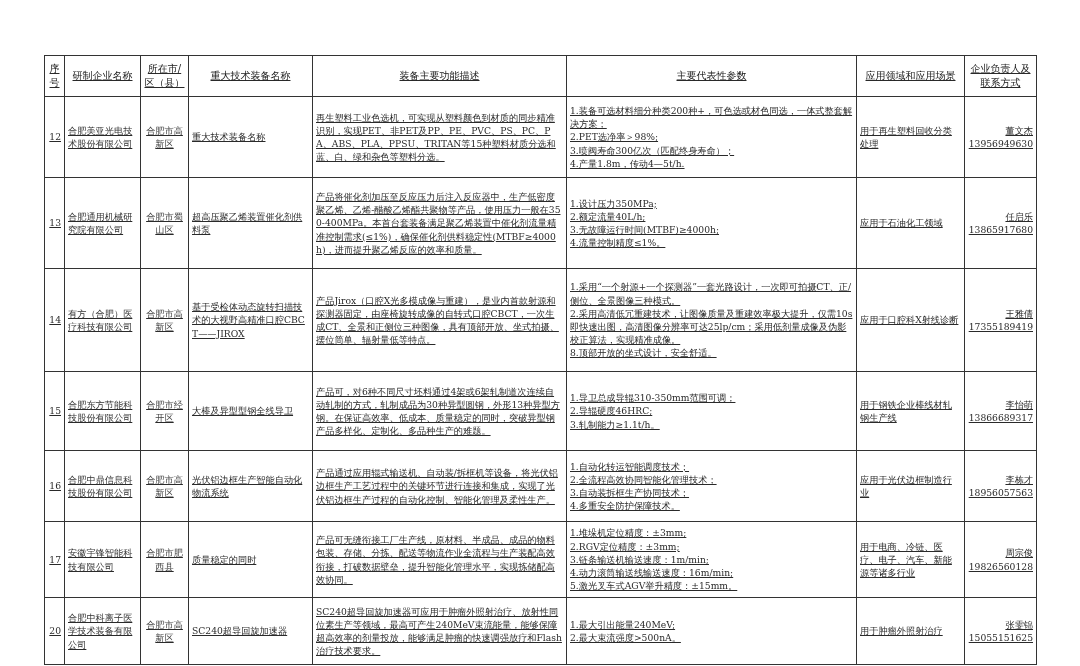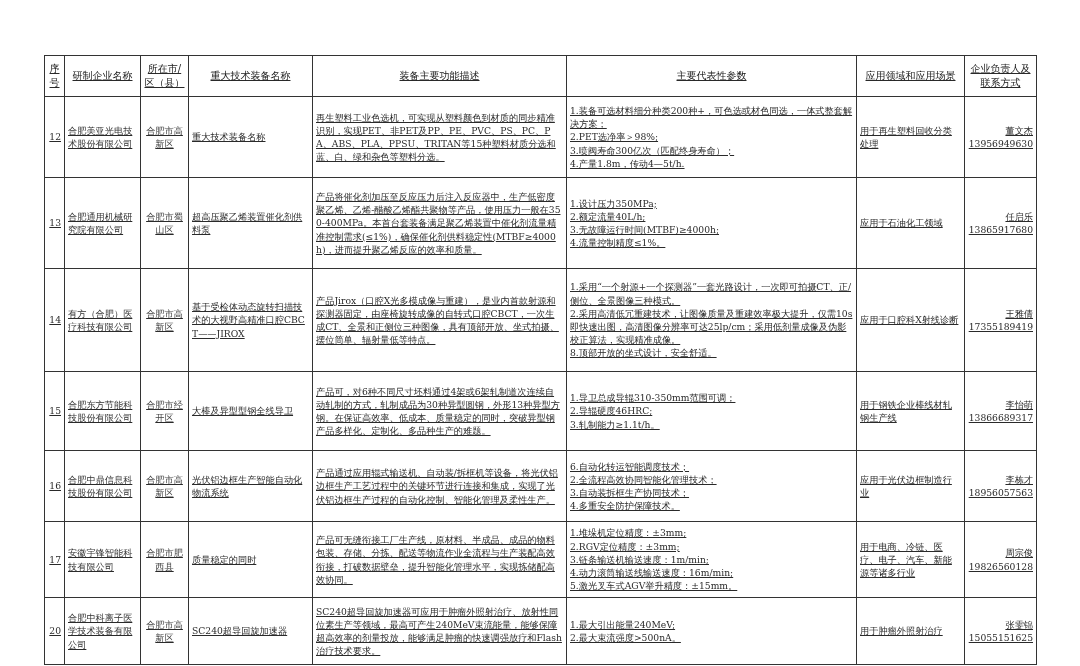--- a/index.html
+++ b/index.html
@@ -136,21 +136,21 @@
         <span class="param-line">13866689317</span>
       </td>
     </tr>
     <tr class="r16">
       <td class="num">16</td>
       <td class="left company">合肥中鼎信息科技股份有限公司</td>
       <td class="district">合肥市高新区</td>
       <td class="left equip">光伏铝边框生产智能自动化物流系统</td>
       <td class="left">产品通过应用辊式输送机、自动装/拆框机等设备，将光伏铝边框生产工艺过程中的关键环节进行连接和集成，实现了光伏铝边框生产过程的自动化控制、智能化管理及柔性生产。</td>
       <td class="left">
-        <span class="param-line">6.自动化转运智能调度技术；</span>
+        <span class="param-line">1.自动化转运智能调度技术；</span>
         <span class="param-line">2.全流程高效协同智能化管理技术；</span>
         <span class="param-line">3.自动装拆框生产协同技术；</span>
         <span class="param-line">4.多重安全防护保障技术。</span>
       </td>
       <td class="left">应用于光伏边框制造行业</td>
       <td class="contact">
         <span class="param-line">李栋才</span>
         <span class="param-line">18956057563</span>
       </td>
     </tr>

